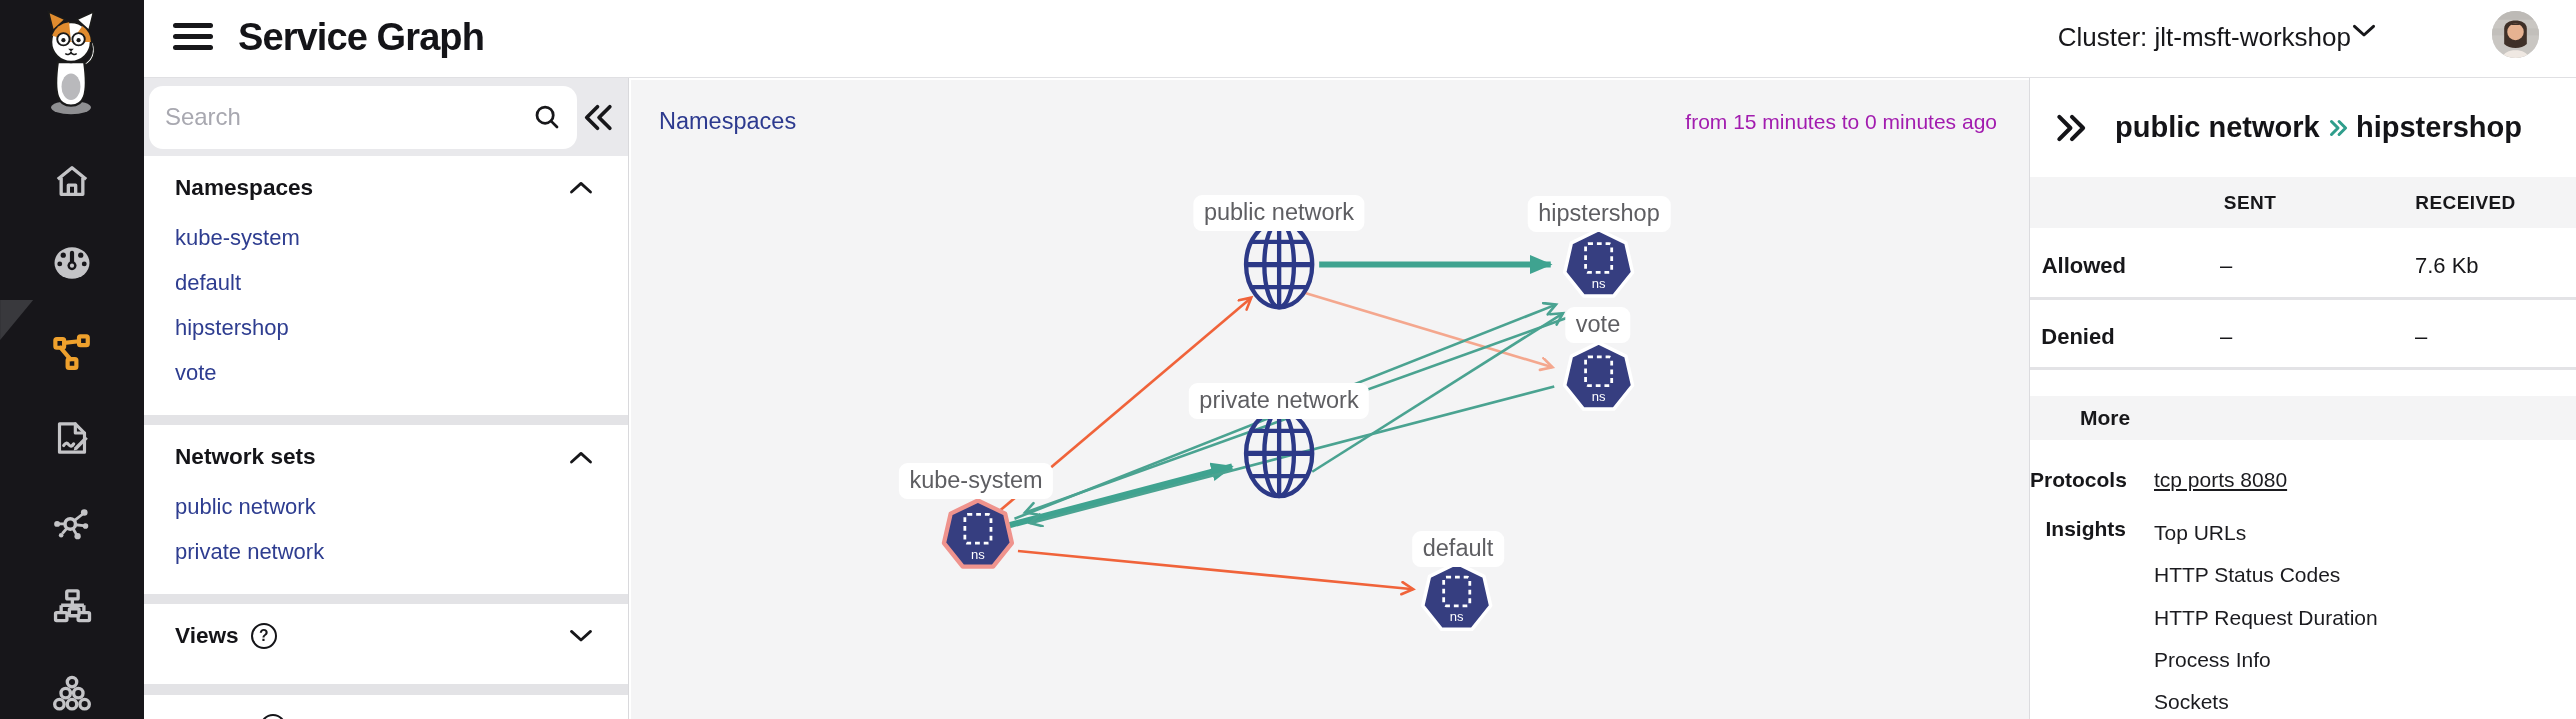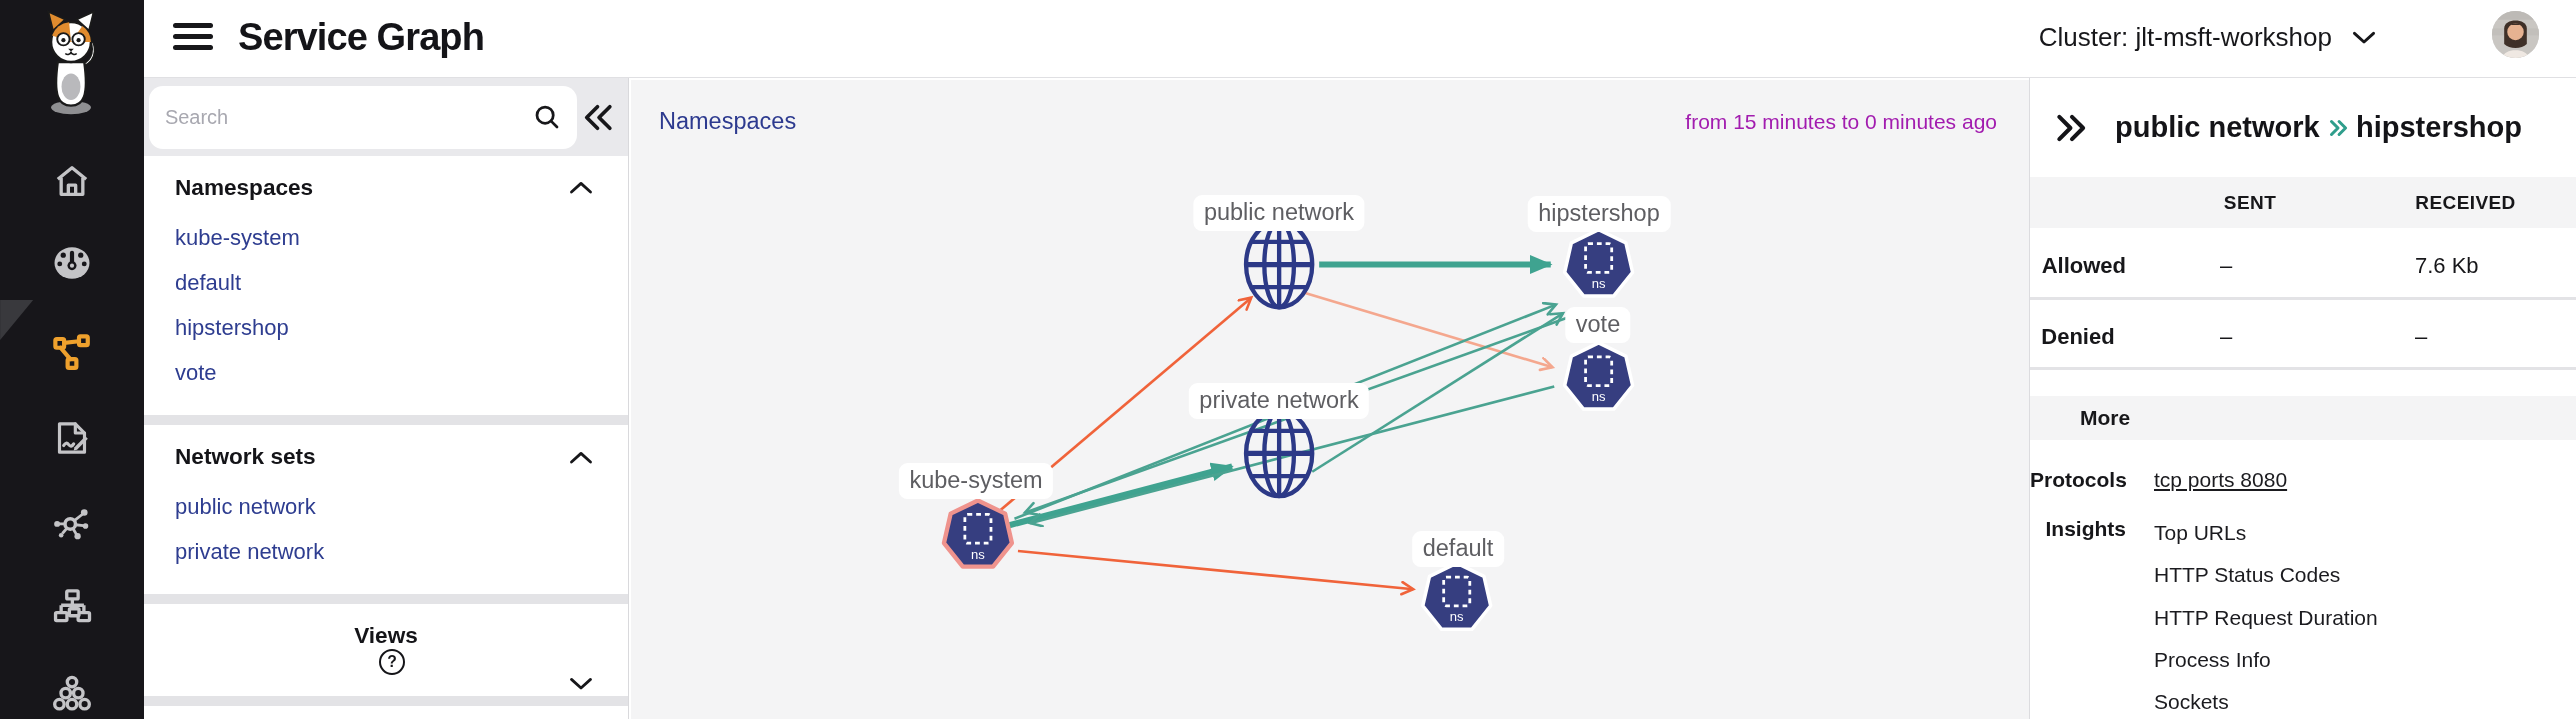--- a/index.html
+++ b/index.html
@@ -12,30 +12,30 @@
   .rail-wedge { position:absolute; left:0; top:300px; }
   .rail-icon { position:absolute; left:44px; width:56px; height:45px; display:flex; align-items:center; justify-content:center; cursor:pointer; }
   .ri-1{top:158px;} .ri-2{top:240px;} .ri-3{top:330px;} .ri-4{top:415px;} .ri-5{top:500px;} .ri-6{top:584px;} .ri-7{top:671px;}
 
   
   .topbar { position:absolute; left:144px; top:0; width:2432px; height:78px; background:#fff;
             border-bottom:1.7px solid #e0e0e3; z-index:20;padding-left:28px; }
   .hamburger { position:absolute; left:29px; top:22.6px; width:40px; height:33px; cursor:pointer; }
   .hamburger span { display:block; height:5.2px; border-radius:2.6px; background:#17171a; margin-bottom:6.1px; }
   .app-title { position:absolute; left:94px; top:15.7px; font-size:38px; font-weight:800; letter-spacing:-0.9px; color:#141418; }
-  .cluster-sel { position:absolute; right:199px; top:22px; font-size:26px; color:#17171a; cursor:pointer; display:flex; align-items:center; gap:19px; }
+  .cluster-sel { position:absolute; right:199px; top:22px; font-size:26px; color:#17171a; cursor:pointer; display:flex; }
   .avatar { position:absolute; right:37px; top:11.3px; width:47px; height:47px; border-radius:50%; overflow:hidden; background:#cfcfcf; cursor:pointer; }
 
   
   .lpanel { position:absolute; left:144px; top:78px; width:485px; height:641px; background:#ffffff;
             border-right:1.7px solid #d9d9dc; z-index:10; }
   .search-band { position:absolute; left:0; top:0; width:100%; height:78px; background:#e9e9ec; display:flex; align-items:center; }
   .search-box { position:absolute; left:5.2px; top:7.8px; width:428px; height:63px; background:#fff; border-radius:14px;
                 display:flex; align-items:center; padding:0 15.7px; }
-  .search-box input { flex:1; border:none; outline:none; font-size:20px; color:#a21caf; background:transparent; font-family:inherit; }
+  .search-box input { flex:1; border:none; outline:none; font-size:24px; color:#a21caf; background:transparent; font-family:inherit; }
   .search-box input::placeholder { color:#a8a8b0; }
   .collapse-btn { position:absolute; right:12.2px; top:21px; cursor:pointer; }
   .gap { background:#e3e3e6; height:10.5px; width:100%; }
   .sect { background:#fff; width:100%; position:relative; }
   .sect-head { display:flex; align-items:center; padding:19px 31px 14px 31px; cursor:pointer; }
   .sect-title { font-size:22.6px; font-weight:bold; color:#141418; }
   .sect-chev { margin-left:auto; margin-right:3.5px; }
   .help-dot { width:26px; height:26px; border:2.2px solid #141418; border-radius:50%; margin-left:12.2px;
               font-size:15.7px; font-weight:bold; display:inline-flex; align-items:center; justify-content:center; cursor:pointer; }
   .sect-items { padding:0 31px 19px 31px; }
@@ -232,21 +232,21 @@
       </svg>
     </div>
     <div class="sect-items">
       <a>public network</a>
       <a>private network</a>
     </div>
   </div>
   <div class="gap"></div>
 
   <div class="sect">
-    <div class="sect-head" style="padding-bottom:3px;flex-direction:column;">
+    <div class="sect-head" style="padding-bottom:35px;">
       <span class="sect-title">Views</span>
       <span class="help-dot">?</span>
       <svg class="sect-chev" width="26" height="17.4" viewBox="0 0 30 20">
         <polyline points="4,5 15,15 26,5" fill="none" stroke="#17171a" stroke-width="3.2" stroke-linecap="round" stroke-linejoin="round"></polyline>
       </svg>
     </div>
   </div>
   <div class="gap"></div>
 
   <div class="sect">

